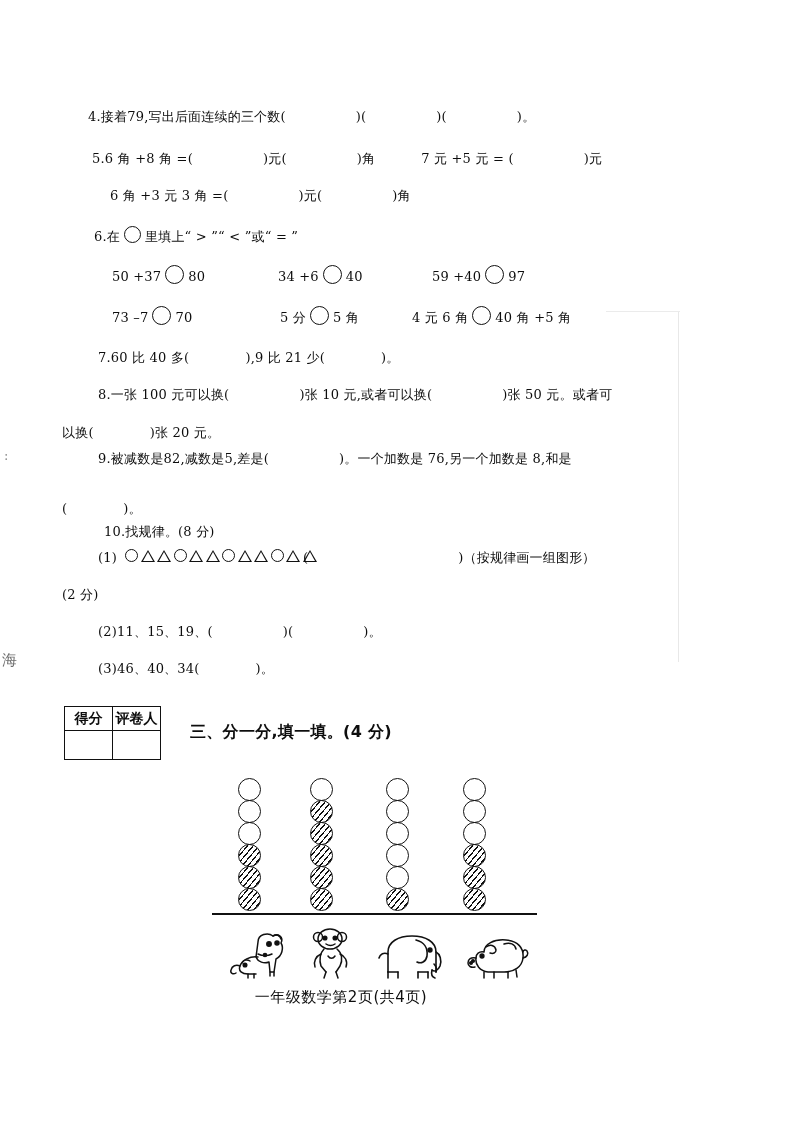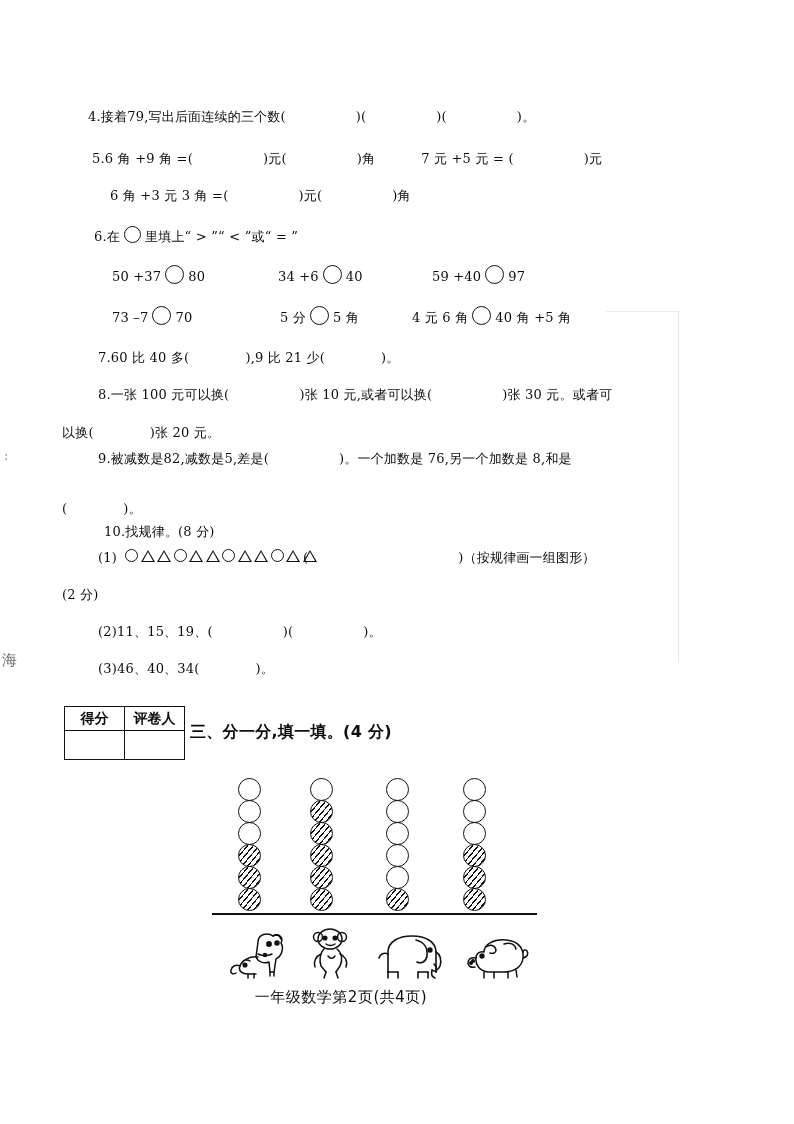--- a/index.html
+++ b/index.html
@@ -125,21 +125,21 @@
     border-collapse: collapse;
   }
   #score-box td {
     border: 1.4px solid #111;
     width: 47px;
     height: 23px;
     text-align: center;
     font-size: 14px;
     font-family: "DejaVu Sans", "Liberation Sans", sans-serif;
     font-weight: bold;
-    padding: 0 6px;
+    padding: 0 0;
   }
   #score-box td.empty-cell { height: 28px; }
 
   #section-three-title {
     position: absolute;
     left: 190px;
     top: 722px;
     font-size: 16px;
     font-weight: bold;
     font-family: "DejaVu Sans", "Liberation Sans", sans-serif;
@@ -215,41 +215,41 @@
 </head>
 <body>
 
 <div id="scan-edge-vertical"></div>
 <div id="scan-edge-horizontal"></div>
 <div id="margin-colon">:</div>
 <div id="margin-char">海</div>
 
 <div class="qline" style="left:88px; top:110px;"><span>4.</span><span>接着79,写出后面连续的三个数(</span><span class="blank-lg"></span><span>)(</span><span class="blank-lg"></span><span>)(</span><span class="blank-lg"></span><span>)。</span></div>
 
-<div class="qline" style="left:92px; top:152px;"><span>5.</span><span>6 角 +9 角 =(</span><span class="blank-lg"></span><span>)元(</span><span class="blank-lg"></span><span>)角</span><span style="display:inline-block;width:46px;"></span><span>7 元 +5 元 = (</span><span class="blank-lg"></span><span>)元</span></div>
+<div class="qline" style="left:92px; top:152px;"><span>5.</span><span>6 角 +8 角 =(</span><span class="blank-lg"></span><span>)元(</span><span class="blank-lg"></span><span>)角</span><span style="display:inline-block;width:46px;"></span><span>7 元 +5 元 = (</span><span class="blank-lg"></span><span>)元</span></div>
 
 <div class="qline" style="left:110px; top:189px;"><span>6 角 +3 元 3 角 =(</span><span class="blank-lg"></span><span>)元(</span><span class="blank-lg"></span><span>)角</span></div>
 
 <div class="qline" style="left:94px; top:226px;"><span>6.</span><span>在</span><span class="op-circle tiny"></span><span>里填上“ &gt; ”“ &lt; ”或“ = ”</span></div>
 
 <div class="qline" style="left:112px; top:265px;"><span>50 +37</span><span class="op-circle"></span><span>80</span></div>
 
 <div class="qline" style="left:278px; top:265px;"><span>34 +6</span><span class="op-circle"></span><span>40</span></div>
 
 <div class="qline" style="left:432px; top:265px;"><span>59 +40</span><span class="op-circle"></span><span>97</span></div>
 
 <div class="qline" style="left:112px; top:306px;"><span>73 –7</span><span class="op-circle"></span><span>70</span></div>
 
 <div class="qline" style="left:280px; top:306px;"><span>5 分</span><span class="op-circle"></span><span>5 角</span></div>
 
 <div class="qline" style="left:412px; top:306px;text-align:right;"><span>4 元 6 角</span><span class="op-circle"></span><span>40 角 +5 角</span></div>
 
 <div class="qline" style="left:98px; top:351px;"><span>7.</span><span>60 比 40 多(</span><span class="blank-md"></span><span>),9 比 21 少(</span><span class="blank-md"></span><span>)。</span></div>
 
-<div class="qline" style="left:98px; top:388px;"><span>8.</span><span>一张 100 元可以换(</span><span class="blank-lg"></span><span>)张 10 元,或者可以换(</span><span class="blank-lg"></span><span>)张 30 元。或者可</span></div>
+<div class="qline" style="left:98px; top:388px;"><span>8.</span><span>一张 100 元可以换(</span><span class="blank-lg"></span><span>)张 10 元,或者可以换(</span><span class="blank-lg"></span><span>)张 50 元。或者可</span></div>
 
 <div class="qline" style="left:62px; top:426px;"><span>以换(</span><span class="blank-md"></span><span>)张 20 元。</span></div>
 
 <div class="qline" style="left:98px; top:452px;"><span>9.</span><span>被减数是82,减数是5,差是(</span><span class="blank-lg"></span><span>)。一个加数是 76,另一个加数是 8,和是</span></div>
 
 <div class="qline" style="left:62px; top:502px;"><span>(</span><span class="blank-md"></span><span>)。</span></div>
 
 <div class="qline" style="left:104px; top:525px;"><span>10.</span><span>找规律。(8 分)</span></div>
 
 <div class="qline" style="left:98px; top:551px;"><span>(1)</span></div>

